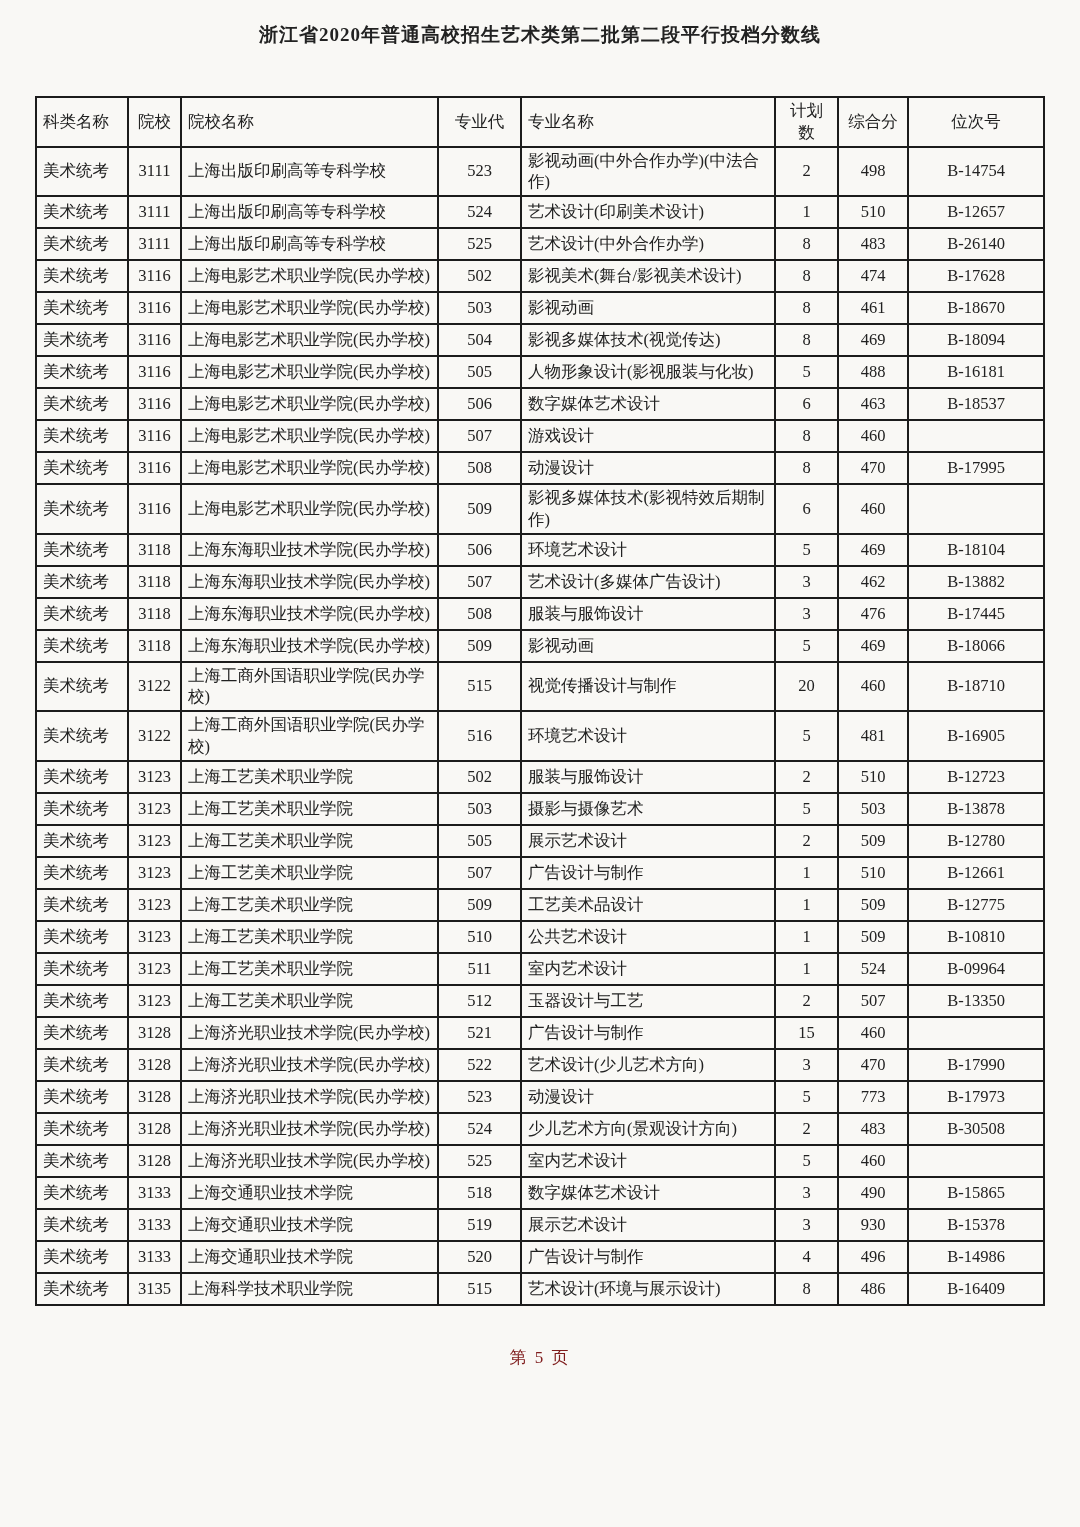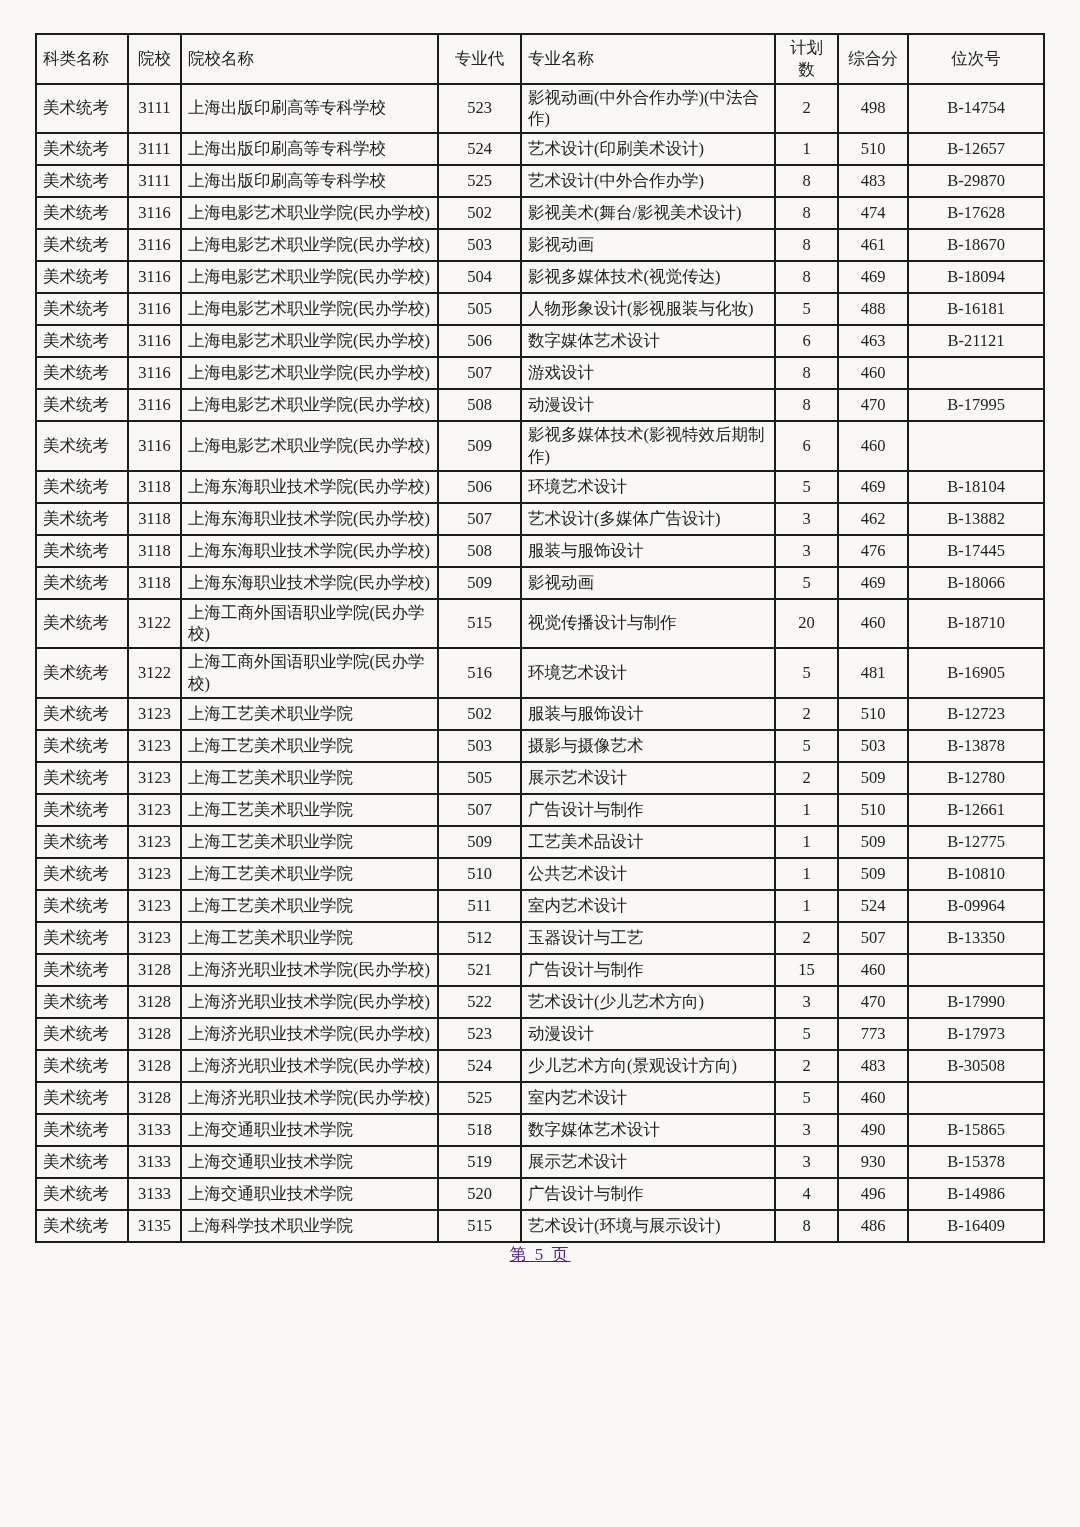--- a/index.html
+++ b/index.html
@@ -27,21 +27,21 @@
     font-size: 19px;
     font-weight: bold;
     letter-spacing: 1px;
     text-align: center;
     color: #222;
   }
   table.scores {
     border-collapse: collapse;
     table-layout: fixed;
     width: 1008px;
-    margin-top: 33px;
+    margin-top: 48px;
     background: transparent;
   }
   table.scores th,
   table.scores td {
     border: 2px solid #1c1c1c;
     padding: 2px 6px;
     font-size: 16.5px;
     line-height: 1.32;
     vertical-align: middle;
     word-break: break-all;
@@ -57,31 +57,32 @@
   }
   
   table.scores th:nth-child(2), table.scores td:nth-child(2),
   table.scores th:nth-child(4), table.scores td:nth-child(4),
   table.scores th:nth-child(6), table.scores td:nth-child(6),
   table.scores th:nth-child(7), table.scores td:nth-child(7),
   table.scores th:nth-child(8), table.scores td:nth-child(8) {
     text-align: center;
   }
   .page-footer {
+    margin-top: 40px;
     font-size: 17px;
     letter-spacing: 2px;
     text-align: center;
-    color: #4c1d95;
-    text-decoration: underline;
+    color: #7f1d1d;
   }
 </style>
 </head>
 <body>
 
 <div class="page">
+  <div class="doc-title">浙江省2020年普通高校招生艺术类第二批第二段平行投档分数线</div>
 
   <table class="scores">
     <colgroup>
         <col style="width: 92px;">
         <col style="width: 53px;">
         <col style="width: 257px;">
         <col style="width: 83px;">
         <col style="width: 254px;">
         <col style="width: 63px;">
         <col style="width: 70px;">
@@ -121,21 +122,21 @@
           <td>B-12657</td>
         </tr>
         <tr>
           <td>美术统考</td>
           <td>3111</td>
           <td>上海出版印刷高等专科学校</td>
           <td>525</td>
           <td>艺术设计(中外合作办学)</td>
           <td>8</td>
           <td>483</td>
-          <td>B-29870</td>
+          <td>B-26140</td>
         </tr>
         <tr>
           <td>美术统考</td>
           <td>3116</td>
           <td>上海电影艺术职业学院(民办学校)</td>
           <td>502</td>
           <td>影视美术(舞台/影视美术设计)</td>
           <td>8</td>
           <td>474</td>
           <td>B-17628</td>
@@ -171,21 +172,21 @@
           <td>B-16181</td>
         </tr>
         <tr>
           <td>美术统考</td>
           <td>3116</td>
           <td>上海电影艺术职业学院(民办学校)</td>
           <td>506</td>
           <td>数字媒体艺术设计</td>
           <td>6</td>
           <td>463</td>
-          <td>B-21121</td>
+          <td>B-18537</td>
         </tr>
         <tr>
           <td>美术统考</td>
           <td>3116</td>
           <td>上海电影艺术职业学院(民办学校)</td>
           <td>507</td>
           <td>游戏设计</td>
           <td>8</td>
           <td>460</td>
           <td></td>

